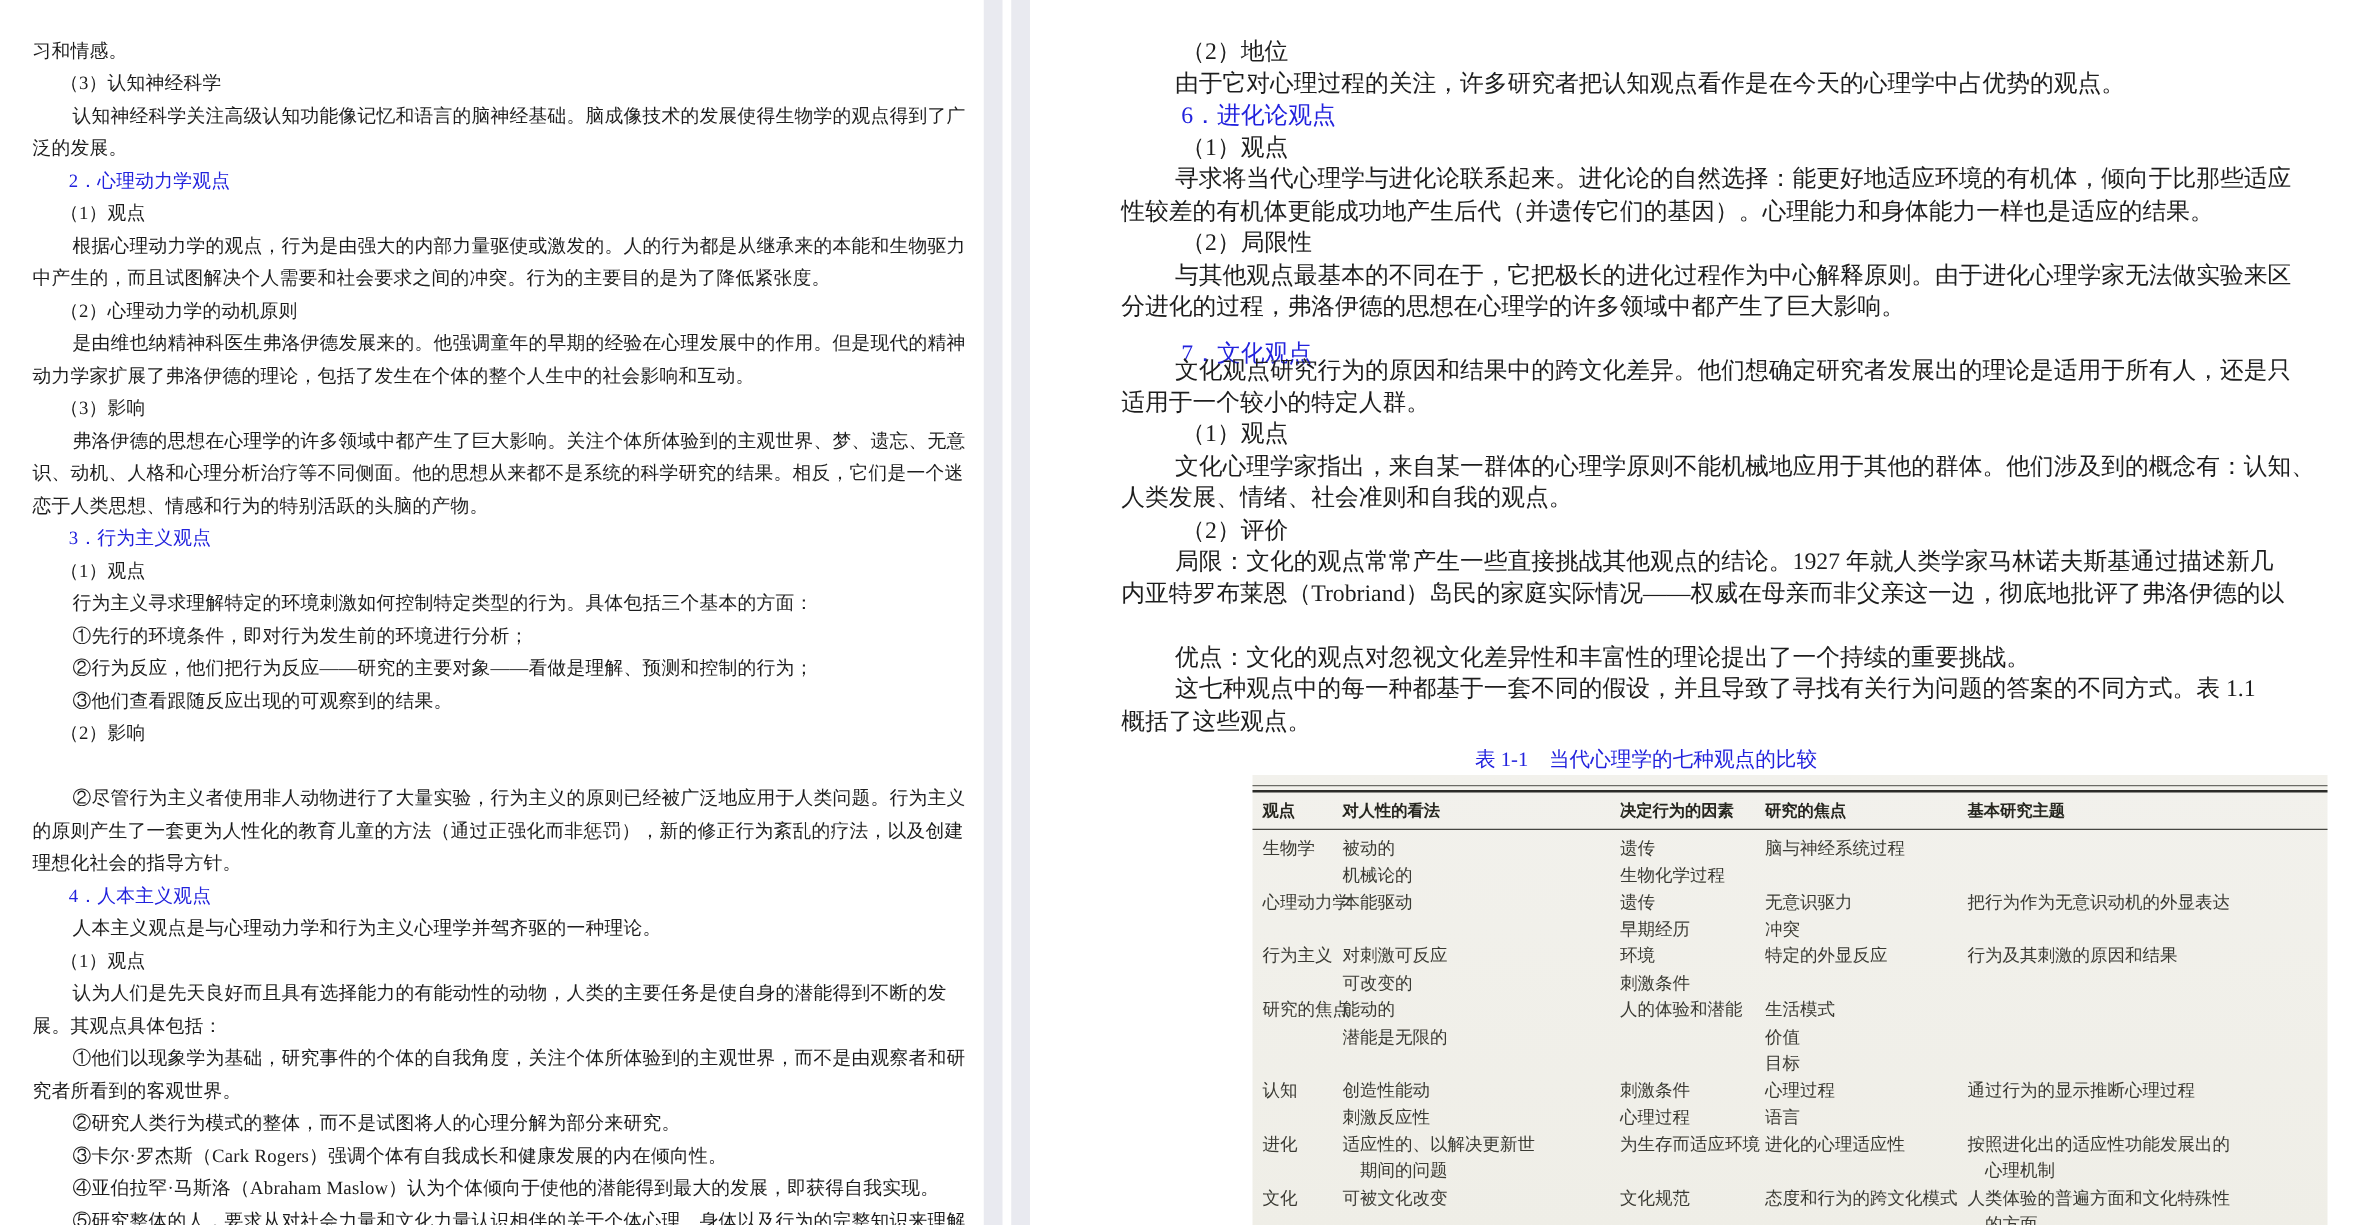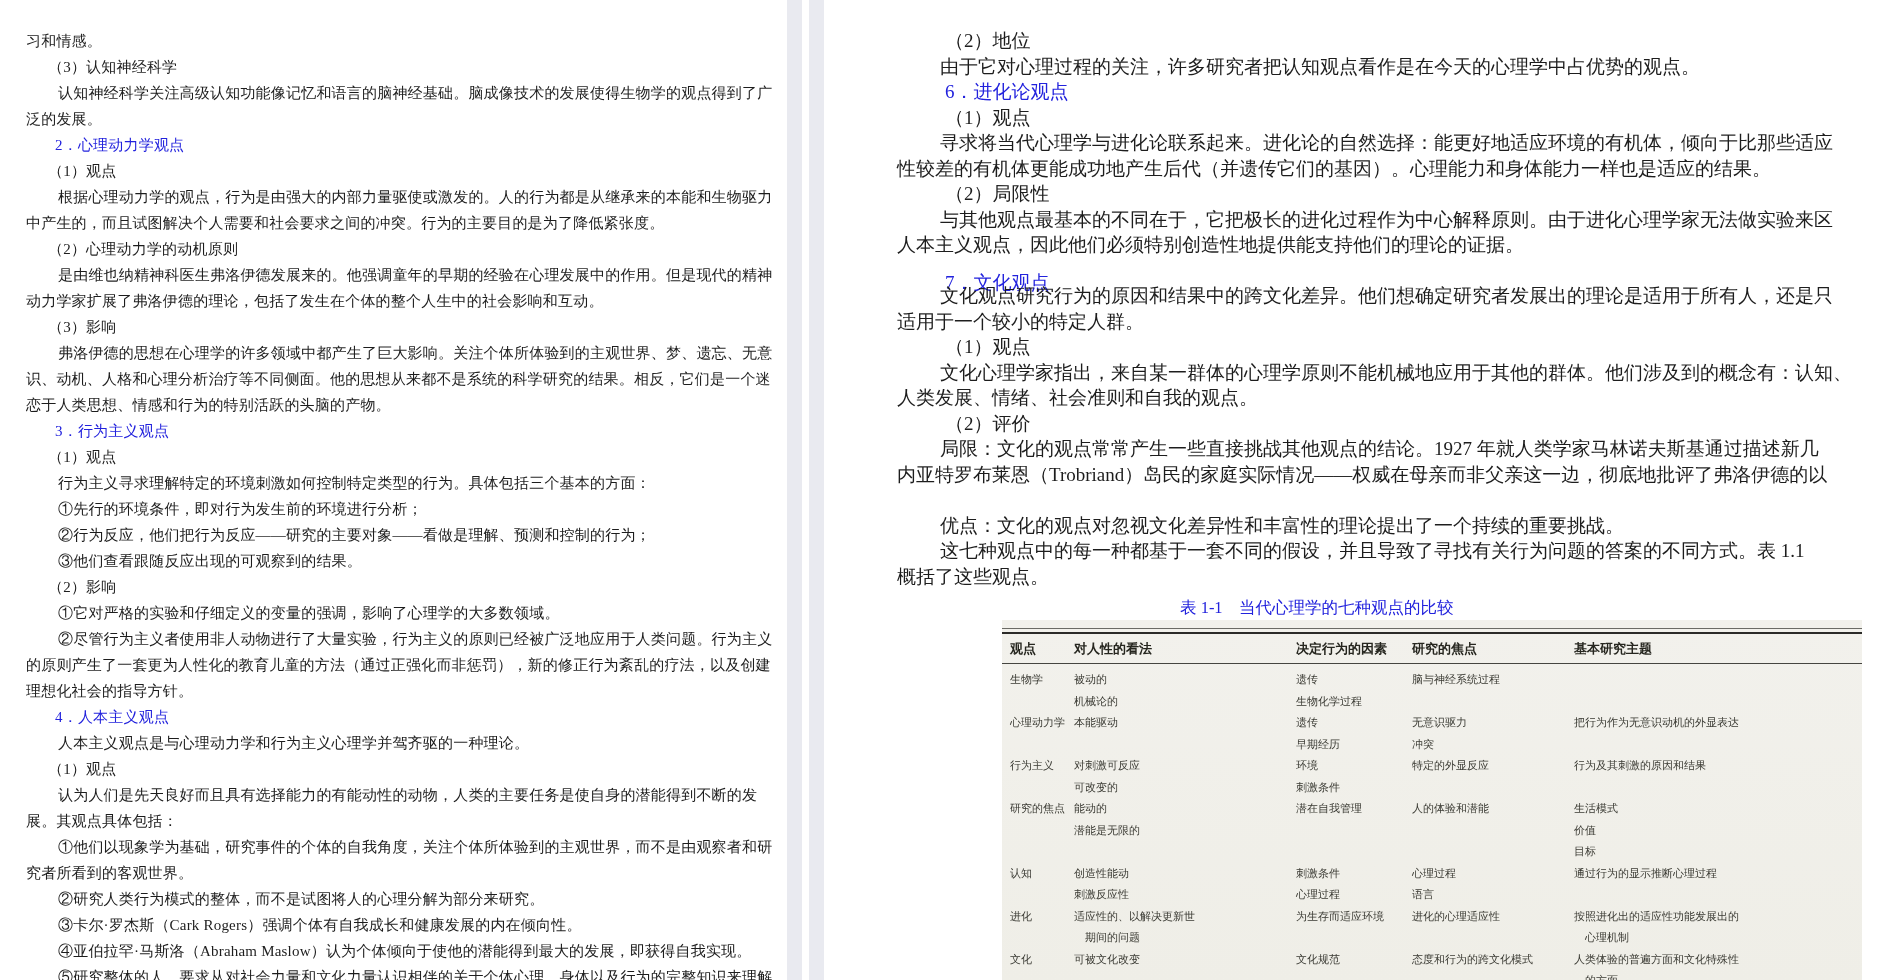--- a/index.html
+++ b/index.html
@@ -34,21 +34,21 @@
   .rule-thick{margin-top:3px;height:2px;background:#2b2b28;}
   .rule-mid{height:1px;background:#454540;}
   .thead,.trow{
     display:grid;
     grid-template-columns:64px 222px 116px 162px 1fr;
     padding-left:8px;
   }
   .thead{margin-top:5px;line-height:20px;font-size:13px;font-weight:bold;color:#26261f;padding-bottom:4px;}
   .t-rows{padding-top:5px;}
   .tcell{white-space:nowrap;}
-  .tcell div{line-height:21.5px;font-size:11px;color:#3a3a33;font-family:Liberation Serif, serif;}
+  .tcell div{line-height:21.5px;font-size:14px;color:#3a3a33;font-family:Liberation Serif, serif;}
 </style>
 </head>
 <body>
 
 <div class="page" id="page-left"></div>
 <div class="gap-bar" id="gap-bar-1"></div>
 <div class="gap-bar" id="gap-bar-2"></div>
 <div class="page" id="page-right"></div>
 
 <div class="text-layer layer-left">
@@ -67,21 +67,20 @@
     <div class="line" style="left: 58px; top: 352px;">弗洛伊德的思想在心理学的许多领域中都产生了巨大影响。关注个体所体验到的主观世界、梦、遗忘、无意</div>
     <div class="line" style="left: 26px; top: 378px;">识、动机、人格和心理分析治疗等不同侧面。他的思想从来都不是系统的科学研究的结果。相反，它们是一个迷</div>
     <div class="line" style="left: 26px; top: 404px;">恋于人类思想、情感和行为的特别活跃的头脑的产物。</div>
     <div class="line blue" style="left: 55px; top: 430px;">3．行为主义观点</div>
     <div class="line" style="left: 48px; top: 456px;">（1）观点</div>
     <div class="line" style="left: 58px; top: 482px;">行为主义寻求理解特定的环境刺激如何控制特定类型的行为。具体包括三个基本的方面：</div>
     <div class="line" style="left: 58px; top: 508px;">①先行的环境条件，即对行为发生前的环境进行分析；</div>
     <div class="line" style="left: 58px; top: 534px;">②行为反应，他们把行为反应——研究的主要对象——看做是理解、预测和控制的行为；</div>
     <div class="line" style="left: 58px; top: 560px;">③他们查看跟随反应出现的可观察到的结果。</div>
     <div class="line" style="left: 48px; top: 586px;">（2）影响</div>
-    <div class="line" style="left: 58px; top: 612px;">①它对严格的实验和仔细定义的变量的强调，影响了心理学的大多数领域。</div>
     <div class="line" style="left: 58px; top: 638px;">②尽管行为主义者使用非人动物进行了大量实验，行为主义的原则已经被广泛地应用于人类问题。行为主义</div>
     <div class="line" style="left: 26px; top: 664px;">的原则产生了一套更为人性化的教育儿童的方法（通过正强化而非惩罚），新的修正行为紊乱的疗法，以及创建</div>
     <div class="line" style="left: 26px; top: 690px;">理想化社会的指导方针。</div>
     <div class="line blue" style="left: 55px; top: 716px;">4．人本主义观点</div>
     <div class="line" style="left: 58px; top: 742px;">人本主义观点是与心理动力学和行为主义心理学并驾齐驱的一种理论。</div>
     <div class="line" style="left: 48px; top: 768px;">（1）观点</div>
     <div class="line" style="left: 58px; top: 794px;">认为人们是先天良好而且具有选择能力的有能动性的动物，人类的主要任务是使自身的潜能得到不断的发</div>
     <div class="line" style="left: 26px; top: 820px;">展。其观点具体包括：</div>
     <div class="line" style="left: 58px; top: 846px;">①他们以现象学为基础，研究事件的个体的自我角度，关注个体所体验到的主观世界，而不是由观察者和研</div>
     <div class="line" style="left: 26px; top: 872px;">究者所看到的客观世界。</div>
@@ -92,21 +91,21 @@
   </div>
 <div class="text-layer layer-right">
     <div class="line" style="left: 945px; top: 40px;">（2）地位</div>
     <div class="line" style="left: 940px; top: 66px;">由于它对心理过程的关注，许多研究者把认知观点看作是在今天的心理学中占优势的观点。</div>
     <div class="line blue" style="left: 945px; top: 91px;">6．进化论观点</div>
     <div class="line" style="left: 945px; top: 117px;">（1）观点</div>
     <div class="line" style="left: 940px; top: 142px;">寻求将当代心理学与进化论联系起来。进化论的自然选择：能更好地适应环境的有机体，倾向于比那些适应</div>
     <div class="line" style="left: 897px; top: 168px;">性较差的有机体更能成功地产生后代（并遗传它们的基因）。心理能力和身体能力一样也是适应的结果。</div>
     <div class="line" style="left: 945px; top: 193px;">（2）局限性</div>
     <div class="line" style="left: 940px; top: 219px;">与其他观点最基本的不同在于，它把极长的进化过程作为中心解释原则。由于进化心理学家无法做实验来区</div>
-    <div class="line" style="left: 897px; top: 244px;">人本主义观点，因此他们必须特别创造性地提供能支持他们的理论的证据。</div>
+    <div class="line" style="left: 897px; top: 244px;">分进化的过程，弗洛伊德的思想在心理学的许多领域中都产生了巨大影响。</div>
     <div class="line blue" style="left: 945px; top: 270px; margin-top: 12px;">7．文化观点</div>
     <div class="line" style="left: 940px; top: 295px;">文化观点研究行为的原因和结果中的跨文化差异。他们想确定研究者发展出的理论是适用于所有人，还是只</div>
     <div class="line" style="left: 897px; top: 321px;">适用于一个较小的特定人群。</div>
     <div class="line" style="left: 945px; top: 346px;">（1）观点</div>
     <div class="line" style="left: 940px; top: 372px;">文化心理学家指出，来自某一群体的心理学原则不能机械地应用于其他的群体。他们涉及到的概念有：认知、</div>
     <div class="line" style="left: 897px; top: 397px;">人类发展、情绪、社会准则和自我的观点。</div>
     <div class="line" style="left: 945px; top: 423px;">（2）评价</div>
     <div class="line" style="left: 940px; top: 448px;">局限：文化的观点常常产生一些直接挑战其他观点的结论。1927 年就人类学家马林诺夫斯基通过描述新几</div>
     <div class="line" style="left: 897px; top: 474px;">内亚特罗布莱恩（Trobriand）岛民的家庭实际情况——权威在母亲而非父亲这一边，彻底地批评了弗洛伊德的以</div>
     <div class="line" style="left: 940px; top: 525px;">优点：文化的观点对忽视文化差异性和丰富性的理论提出了一个持续的重要挑战。</div>
@@ -184,23 +183,20 @@
       </div>
       <div class="trow">
         <div class="tcell">
           <div>研究的焦点</div>
         </div>
         <div class="tcell">
           <div>能动的</div>
           <div>潜能是无限的</div>
         </div>
         <div class="tcell">
-          <div>潜在自我管理</div>
-        </div>
-        <div class="tcell">
           <div>人的体验和潜能</div>
         </div>
         <div class="tcell">
           <div>生活模式</div>
           <div>价值</div>
           <div>目标</div>
         </div>
       </div>
       <div class="trow">
         <div class="tcell">

